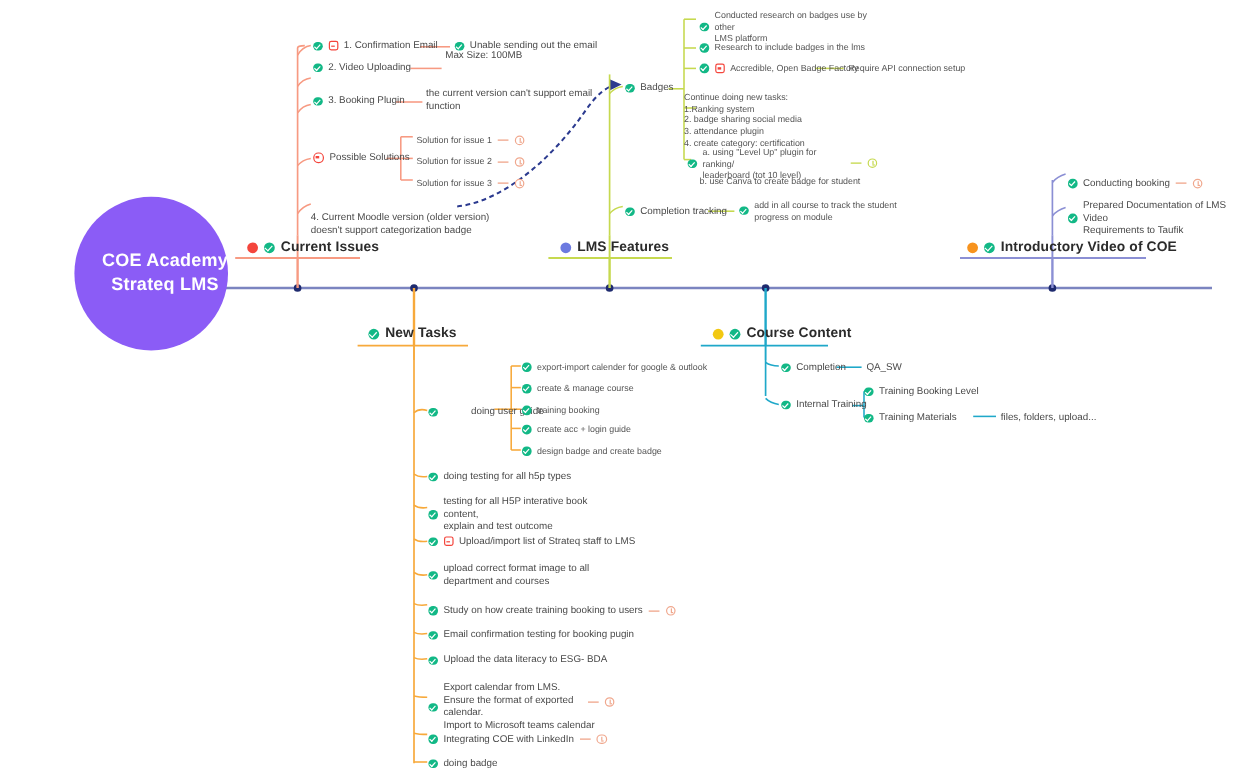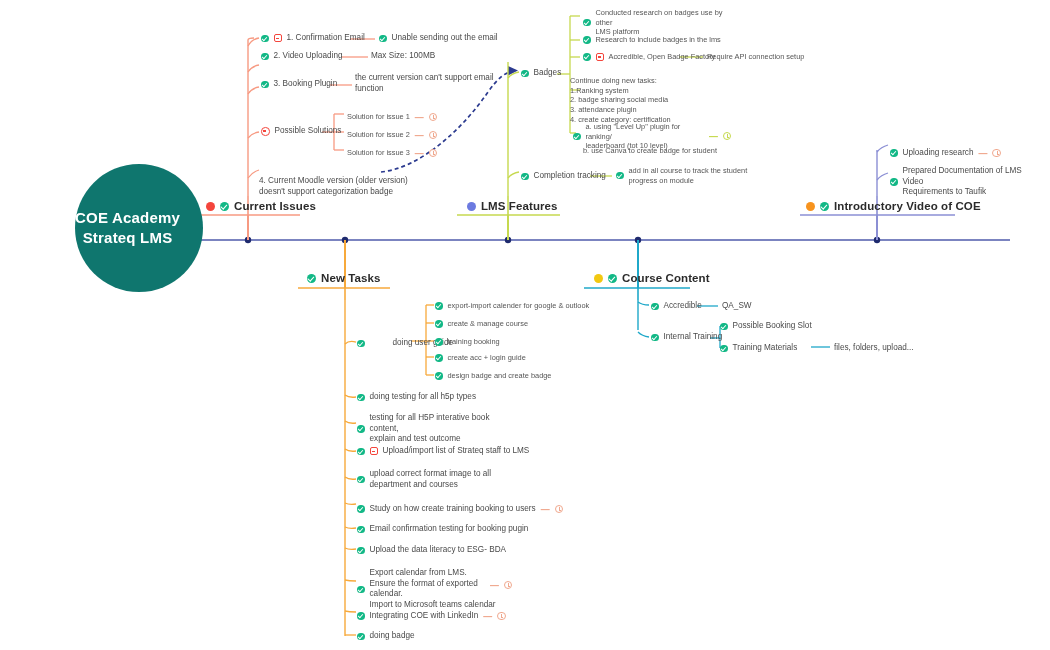--- a/index.html
+++ b/index.html
@@ -8,24 +8,24 @@
     width:1050px; height:650px;
     font-family:"Liberation Sans", sans-serif;
     position:relative; overflow:hidden;
     color:#3a3a3a;
   }
   #canvas{ position:absolute; inset:0; width:1050px; height:650px; }
   svg.wires{ position:absolute; left:0; top:0; width:1050px; height:650px; pointer-events:none; }
 
   
   .center-node{
-    position:absolute; left:75px; top:164px;
+    position:absolute; left:62px; top:164px;
     width:128px; height:128px; border-radius:50%;
-    background:#0f766e;
-    display:flex; align-items:center; justify-content:flex-start;
+    background:#8b5cf6;
+    display:flex; align-items:center; justify-content:flex-end;
     text-align:center;
   }
   .center-node .ctext{
     color:#ffffff; font-size:15px; font-weight:bold; line-height:1.35;
     letter-spacing:.2px;
   }
 
   
   .node{
     position:absolute; display:flex; align-items:center; gap:5px;
@@ -222,21 +222,21 @@
   </div>
   <div class="node lvl2" style="left:379px; top:33px;">
     <span class="ic check sm"></span>
     <span class="lbl">Unable sending out the email</span>
   </div>
 
   <div class="node lvl2" style="left:261px; top:51px;">
     <span class="ic check sm"></span>
     <span class="lbl">2. Video Uploading</span>
   </div>
-  <div class="node lvl2" style="left:371px; top:51px;">
+  <div class="node lvl2" style="left:371px; top:41px;">
     <span class="lbl">Max Size: 100MB</span>
   </div>
 
   <div class="node lvl2" style="left:261px; top:79px;">
     <span class="ic check sm"></span>
     <span class="lbl">3. Booking Plugin</span>
   </div>
   <div class="node lvl2 wrap" style="left:355px; top:73px; width:160px;">
     <span class="lbl multiline">the current version can't support email
 function</span>
@@ -324,21 +324,21 @@
 progress on module</span>
   </div>
 
   <div class="node branch-label" style="left:806px; top:199px;">
     <span class="ic dot orange"></span>
     <span class="ic check"></span>
     <span class="lbl">Introductory Video of COE</span>
   </div>
   <div class="node lvl2" style="left:890px; top:144px;">
     <span class="ic check sm"></span>
-    <span class="lbl">Uploading research</span>
+    <span class="lbl">Conducting booking</span>
     <span class="dash">–</span>
     <span class="ic clock"></span>
   </div>
   <div class="node lvl2 wrap" style="left:890px; top:166px; width:152px;">
     <span class="ic check sm"></span>
     <span class="lbl multiline">Prepared Documentation of LMS Video
 Requirements to Taufik</span>
   </div>
 
   <div class="node branch-label" style="left:307px; top:271px;">
@@ -425,32 +425,32 @@
     <span class="lbl">doing badge</span>
   </div>
 
   <div class="node branch-label" style="left:594px; top:271px;">
     <span class="ic dot yellow"></span>
     <span class="ic check"></span>
     <span class="lbl">Course Content</span>
   </div>
   <div class="node lvl2" style="left:651px; top:301px;">
     <span class="ic check sm"></span>
-    <span class="lbl">Accredible</span>
+    <span class="lbl">Completion</span>
   </div>
   <div class="node lvl2" style="left:722px; top:301px;">
     <span class="lbl">QA_SW</span>
   </div>
   <div class="node lvl2" style="left:651px; top:332px;">
     <span class="ic check sm"></span>
     <span class="lbl">Internal Training</span>
   </div>
   <div class="node lvl2" style="left:720px; top:321px;">
     <span class="ic check sm"></span>
-    <span class="lbl">Possible Booking Slot</span>
+    <span class="lbl">Training Booking Level</span>
   </div>
   <div class="node lvl2" style="left:720px; top:343px;">
     <span class="ic check sm"></span>
     <span class="lbl">Training Materials</span>
   </div>
   <div class="node lvl2" style="left:834px; top:343px;">
     <span class="lbl">files, folders, upload...</span>
   </div>
 
 </div>

